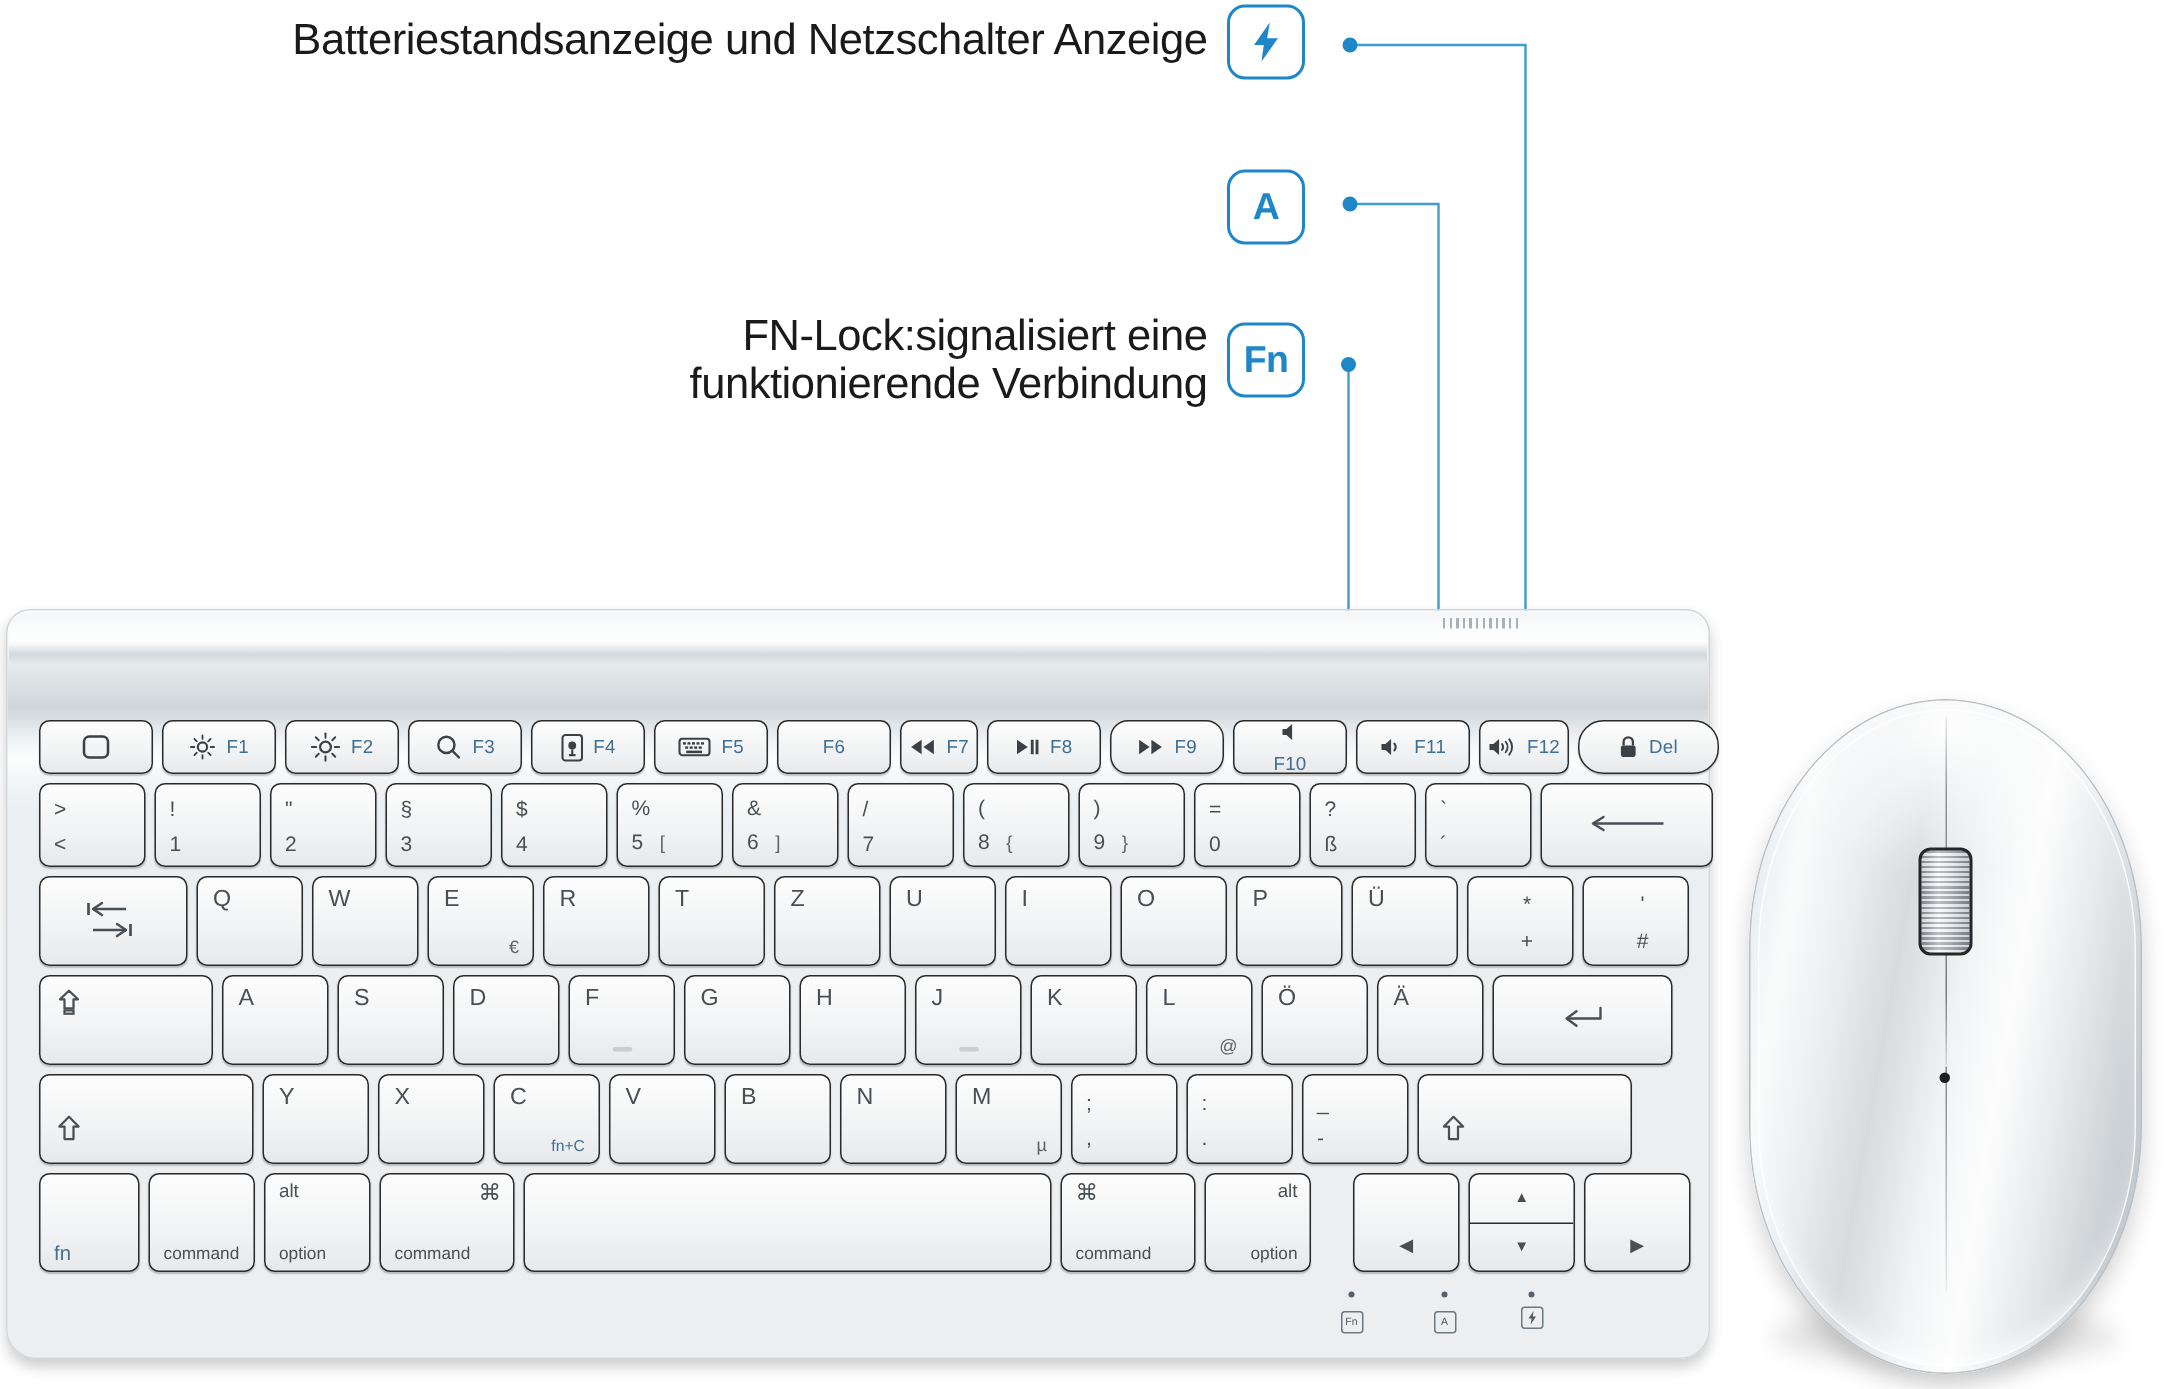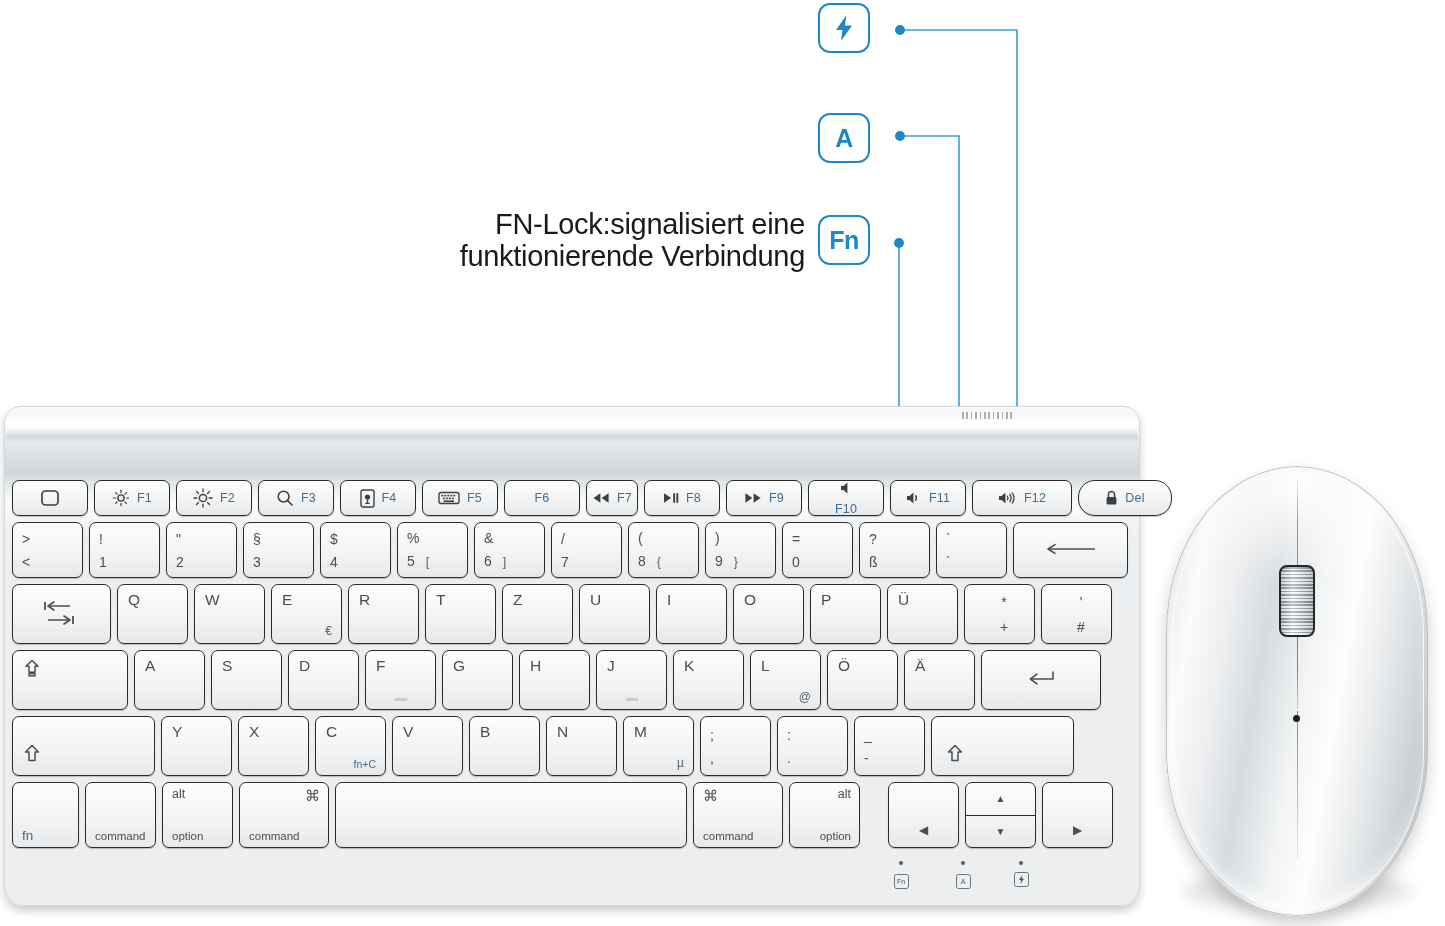--- a/index.html
+++ b/index.html
@@ -64,21 +64,21 @@
   .led{position:absolute;width:34px;text-align:center;}
   .led-dot{width:4px;height:4px;border-radius:50%;background:#55616a;margin:0 auto 5px;}
   .led-icon{
     display:inline-flex;align-items:center;justify-content:center;
     width:13px;height:13px;border:1px solid #6d777e;border-radius:2.5px;
     font-size:7px;color:#4d575e;line-height:1;
   }
   .led-icon svg{display:block;}
 
   
-  .kb-keys{position:absolute;left:8px;top:74px;width:1094px;}
+  .kb-keys{position:absolute;left:22px;top:74px;width:1094px;}
   .krow{display:flex;margin-bottom:6px;}
   .key{
     position:relative;background:linear-gradient(180deg,#fdfdfd,#f1f2f3 62%,#e6e8e9);
     border:1.7px solid #2b2b2b;border-radius:7px;box-sizing:border-box;
     margin-right:6px;box-shadow:0 1px 1px rgba(0,0,0,0.22);
     display:flex;color:#4a4f53;flex:none;overflow:hidden;
   }
   .key:last-child{margin-right:0;}
   
   .frow .key{height:36px;align-items:center;justify-content:center;gap:7px;}
@@ -159,20 +159,21 @@
   <circle cx="900" cy="30" r="5" fill="#1f87c8"></circle>
 
   <path d="M900,136 L959,136 L959,462" fill="none" stroke="#3f9dd0" stroke-width="1.6"></path>
   <circle cx="900" cy="136" r="5" fill="#1f87c8"></circle>
 
   <path d="M899,243 L899,462" fill="none" stroke="#3f9dd0" stroke-width="1.6"></path>
   <circle cx="899" cy="243" r="5" fill="#1f87c8"></circle>
 </svg>
 
 <div class="callout" id="callout-battery">
+  <div class="callout-text">Batteriestandsanzeige und Netzschalter Anzeige</div>
   <div class="badge">
     <svg width="26" height="30" viewBox="0 0 26 30" fill="none">
       <path d="M15.5 2 L5 17 h6.5 L10 28 L21 12.5 h-7.2 Z" fill="#1f87c8"></path>
     </svg>
   </div>
 </div>
 
 <div class="callout" id="callout-caps">
   <div class="badge">
     <span class="badge-label">A</span>
@@ -312,21 +313,21 @@
       <div class="key" style="width:76px;">
         <span class="fglyph">
           <svg width="16" height="12" viewBox="0 0 16 12">
               <path d="M1 1.2 L1 10.8 L8.2 6 Z" fill="#3c4145"></path>
               <rect x="10.2" y="1.2" width="1.9" height="9.6" fill="#3c4145"></rect>
               <rect x="13.4" y="1.2" width="1.9" height="9.6" fill="#3c4145"></rect>
             </svg>
         </span>
         <span class="flabel">F8</span>
       </div>
-      <div class="key" style="width:76px;">
+      <div class="key" style="width:76px;border-radius:12px;">
         <span class="fglyph">
           <svg width="18" height="12" viewBox="0 0 18 12">
               <path d="M1.4 1.2 L1.4 10.8 L8.4 6 Z" fill="#3c4145"></path>
               <path d="M9.6 1.2 L9.6 10.8 L16.6 6 Z" fill="#3c4145"></path>
             </svg>
         </span>
         <span class="flabel">F9</span>
       </div>
       <div class="key" style="width:76px;flex-direction:column;">
         <span class="fglyph">
@@ -338,21 +339,21 @@
       </div>
       <div class="key" style="width:76px;">
         <span class="fglyph">
           <svg width="16" height="14" viewBox="0 0 16 14">
               <path d="M1 5 h2.6 L7.4 1.6 v10.8 L3.6 9 H1 Z" fill="#3c4145"></path>
               <path d="M9.6 4.8 a3.6 3.6 0 0 1 0 4.4" fill="none" stroke="#3c4145" stroke-width="1.4" stroke-linecap="round"></path>
             </svg>
         </span>
         <span class="flabel">F11</span>
       </div>
-      <div class="key" style="width:100px;">
+      <div class="key" style="width:60px;">
         <span class="fglyph">
           <svg width="19" height="14" viewBox="0 0 19 14">
               <path d="M1 5 h2.6 L7.4 1.6 v10.8 L3.6 9 H1 Z" fill="#3c4145"></path>
               <path d="M9.4 5.1 a3.2 3.2 0 0 1 0 3.8" fill="none" stroke="#3c4145" stroke-width="1.3" stroke-linecap="round"></path>
               <path d="M11.8 3.5 a5.6 5.6 0 0 1 0 7" fill="none" stroke="#3c4145" stroke-width="1.3" stroke-linecap="round"></path>
               <path d="M14.2 1.9 a8 8 0 0 1 0 10.2" fill="none" stroke="#3c4145" stroke-width="1.3" stroke-linecap="round"></path>
             </svg>
         </span>
         <span class="flabel">F12</span>
       </div>

